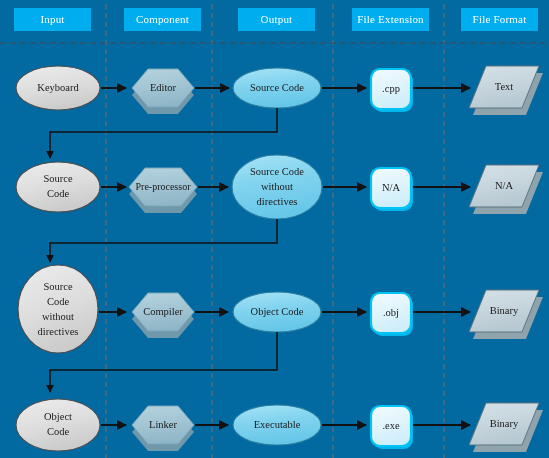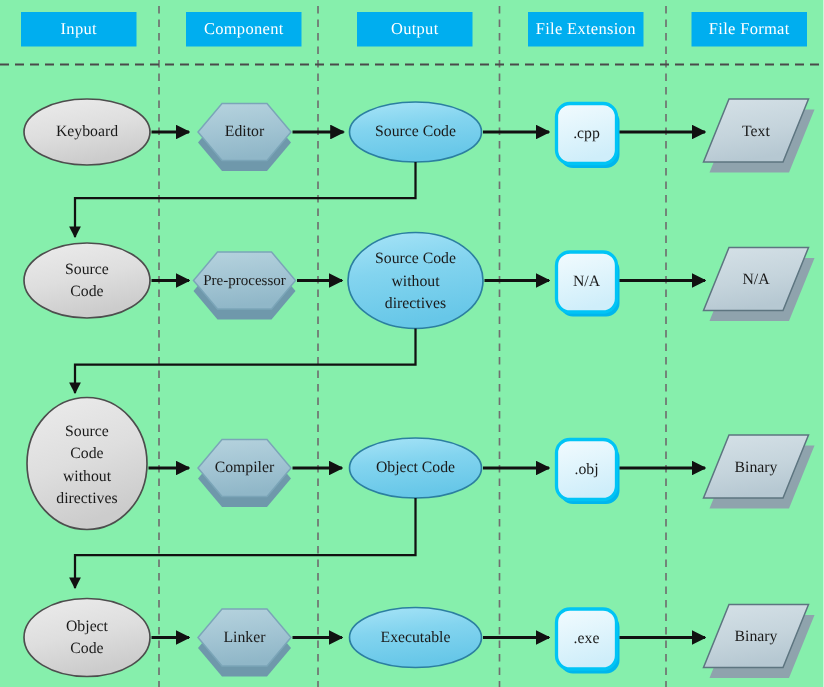--- a/index.html
+++ b/index.html
@@ -8,21 +8,21 @@
     padding: 0;
     background: #ffffff;
   }
   body {
     font-family: "Liberation Serif", "DejaVu Serif", serif;
   }
   #diagram-root {
     position: relative;
     width: 549px;
     height: 458px;
-    background: #86efac;
+    background: #0369a1;
     overflow: hidden;
   }
   svg#diagram-svg {
     display: block;
     width: 549px;
     height: 458px;
   }
   .col-header-box {
     fill: #00AEEF;
   }

